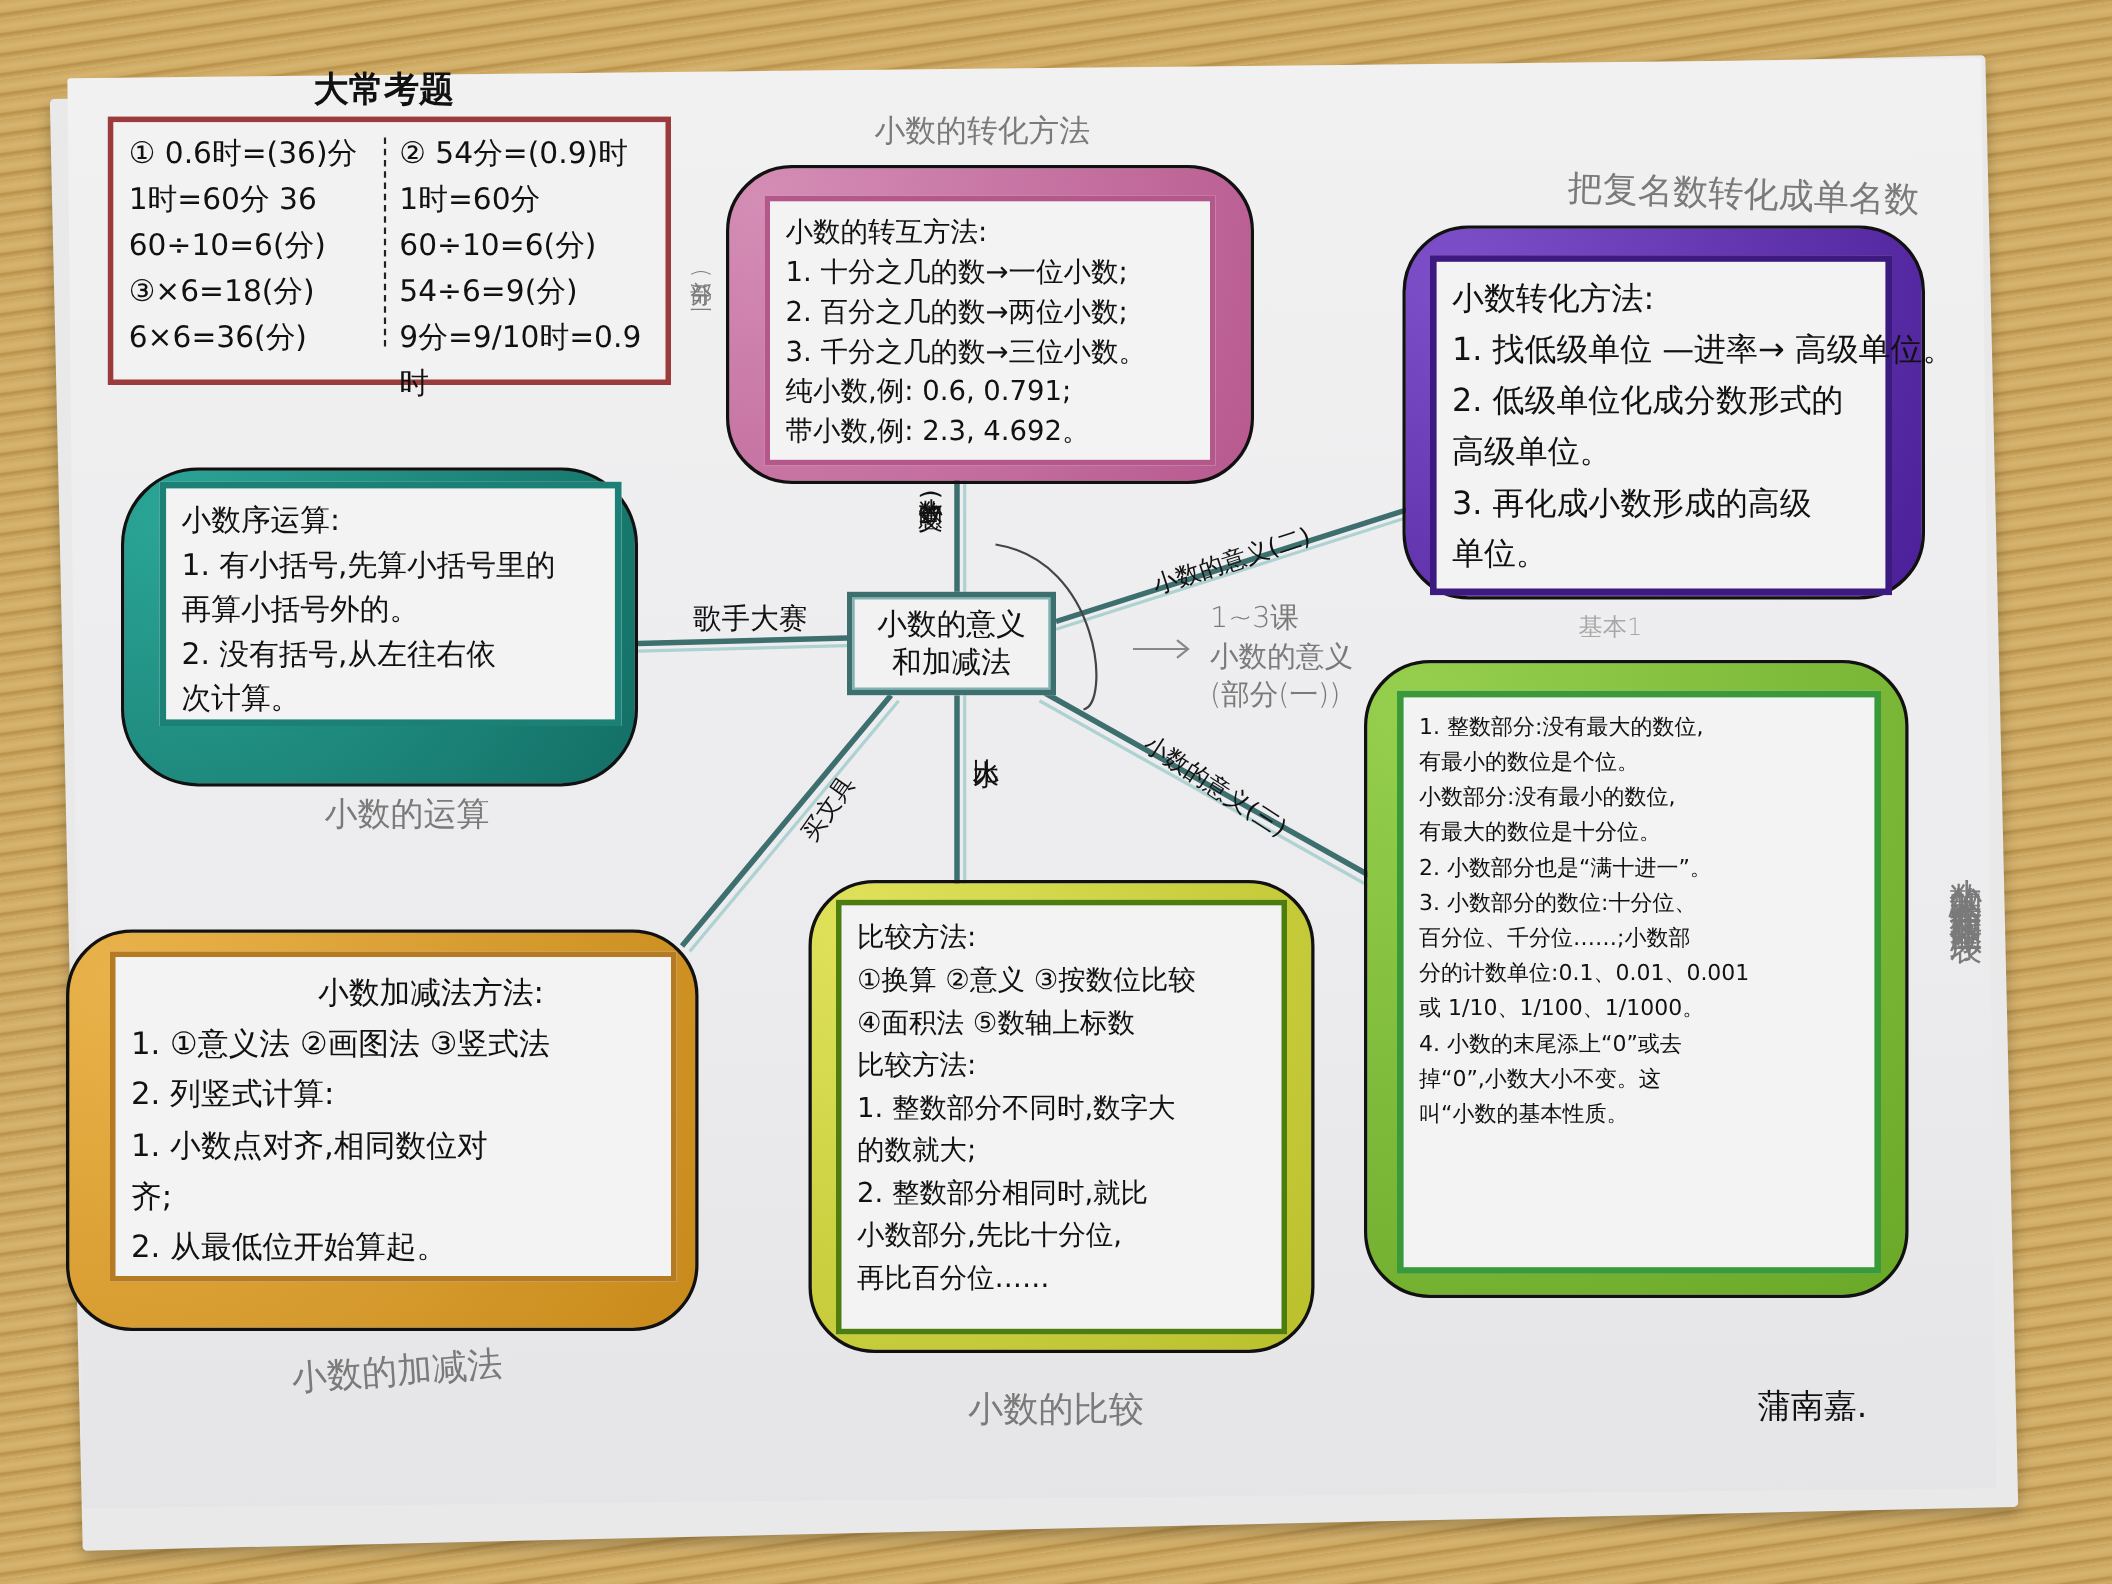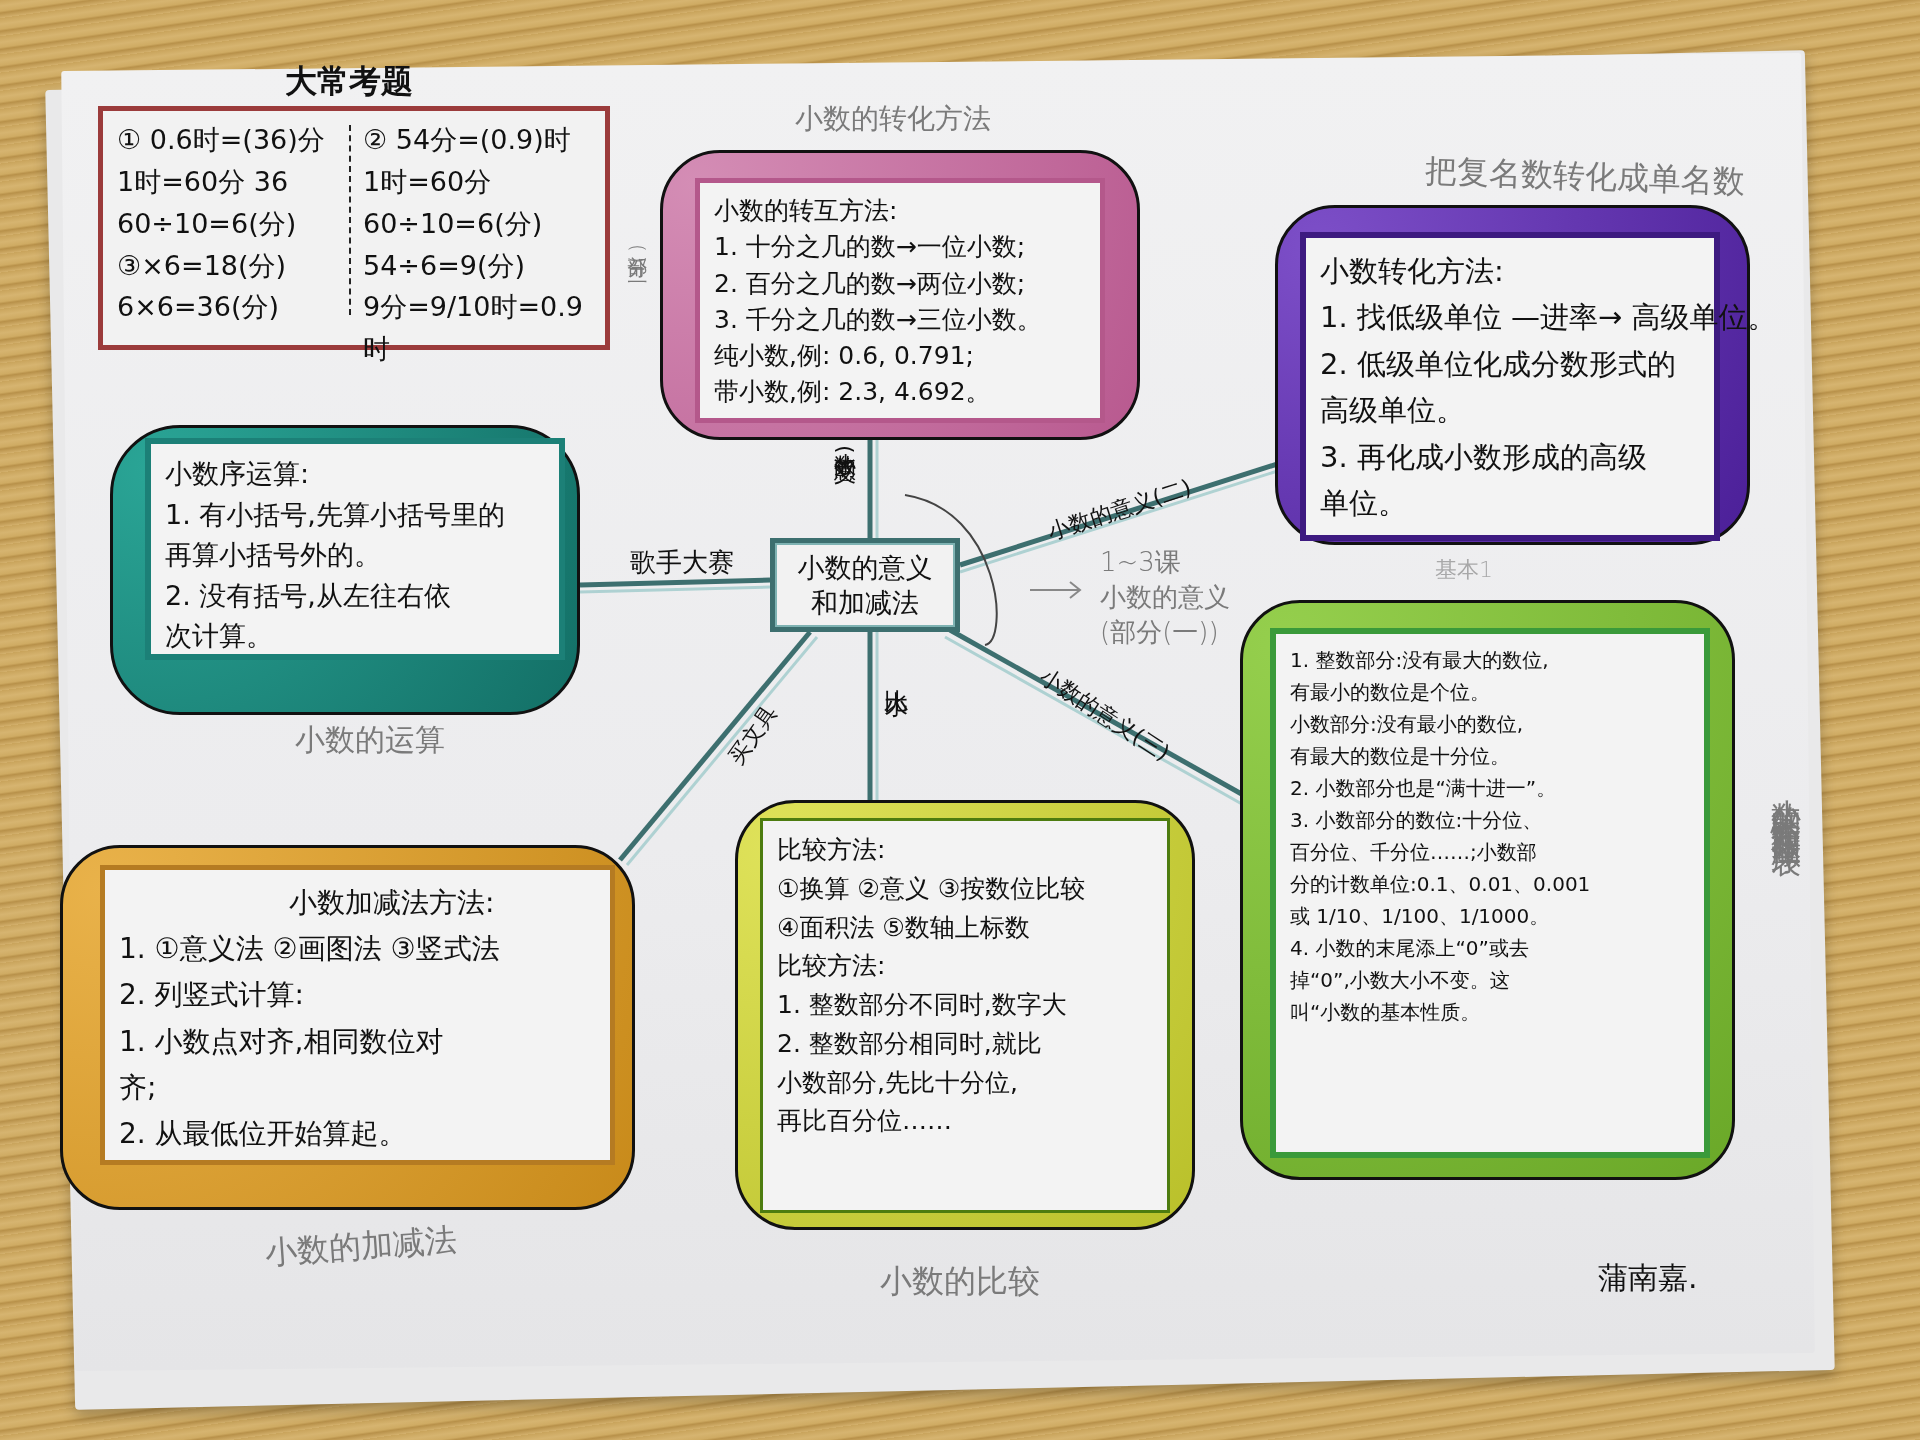--- a/index.html
+++ b/index.html
@@ -169,26 +169,27 @@
   <div class="line">   百分位、千分位……;小数部</div>
   <div class="line">   分的计数单位:0.1、0.01、0.001</div>
   <div class="line">   或 1/10、1/100、1/1000。</div>
   <div class="line">4. 小数的末尾添上“0”或去</div>
   <div class="line">   掉“0”,小数大小不变。这</div>
   <div class="line">   叫“小数的基本性质。</div>
 </div>
 <div class="abs pencil hand vertical" style="left:1765px; top:775px; font-size:30px; letter-spacing:4px;">小数的基本性质和数位顺序表</div>
 
 <div class="scallop" style="left:735px; top:800px; width:460px; height:430px; background:radial-gradient(circle at 40px 40px,#dfe25a,#b9c02a); border:3px solid #111; border-radius:60px;"></div>
-<div class="card hand" style="left:760px; top:818px; width:410px; height:395px; border:3px solid #4d7c0f; font-size:25px; line-height:1.55;">
+<div class="card hand" style="left:760px; top:818px; width:410px; height:395px; border:5px solid #4d7c0f; font-size:25px; line-height:1.55;">
   <div class="line">比较方法:</div>
   <div class="line">①换算 ②意义 ③按数位比较</div>
   <div class="line">④面积法 ⑤数轴上标数</div>
   <div class="line">比较方法:</div>
   <div class="line">1. 整数部分不同时,数字大</div>
+  <div class="line">   的数就大;</div>
   <div class="line">2. 整数部分相同时,就比</div>
   <div class="line">   小数部分,先比十分位,</div>
   <div class="line">   再比百分位……</div>
 </div>
 <div class="abs pencil hand" style="left:880px; top:1260px; font-size:32px;">小数的比较</div>
 
 <div class="scallop" style="left:60px; top:845px; width:575px; height:365px; background:radial-gradient(circle at 40px 40px,#e9b24a,#c88a1a); border:3px solid #111; border-radius:60px;"></div>
 <div class="card hand" style="left:100px; top:865px; width:515px; height:300px; border:5px solid #b57b22; font-size:28px; line-height:1.65;">
   <div class="line" style="padding-left:170px;">小数加减法方法:</div>
   <div class="line">1. ①意义法 ②画图法 ③竖式法</div>

